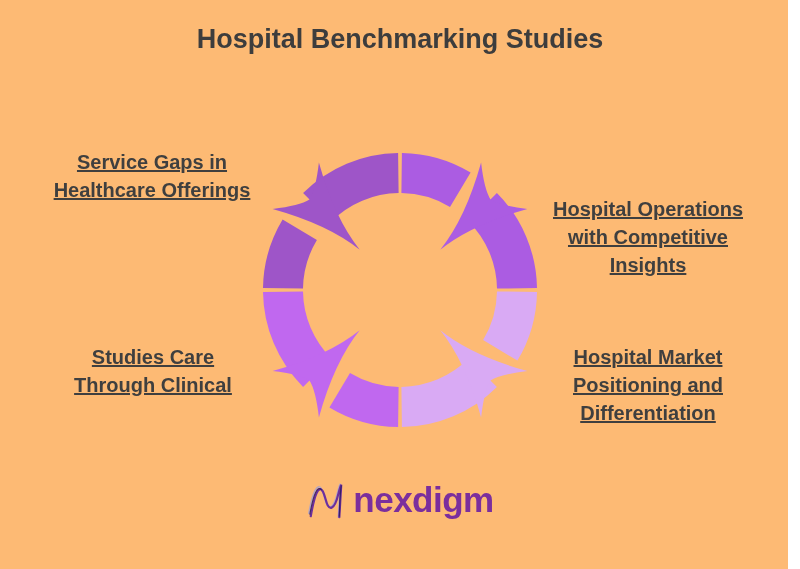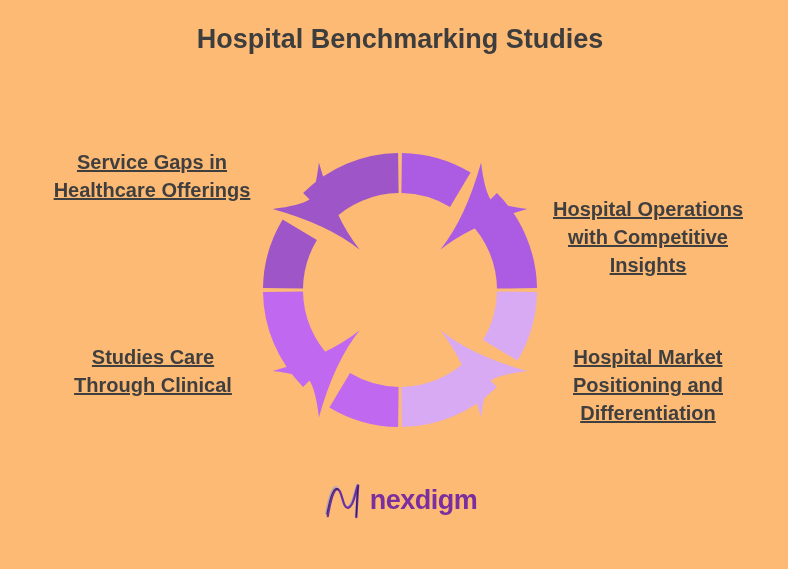--- a/index.html
+++ b/index.html
@@ -18,21 +18,21 @@
   #label-top-left{left:37px;top:148px;}
   #label-top-right{left:533px;top:147px;margin-top:48px;}
   #label-bottom-left{left:38px;top:343px;}
   #label-bottom-right{left:533px;top:343px;}
   #cycle-svg{position:absolute;left:0;top:0;}
   #logo-row{
     position:absolute;left:0;top:476px;width:800px;height:48px;
     display:flex;align-items:center;justify-content:center;gap:7px;
   }
   #logo-text{
-    font-size:27px;font-weight:bold;letter-spacing:-0.5px;
+    font-size:35px;font-weight:bold;letter-spacing:-0.5px;
   }
 </style>
 </head>
 <body>
 
 <div id="page">
 
   <div id="main-title" style="color: rgb(61, 61, 61);">Hospital Benchmarking Studies</div>
 
   <svg id="cycle-svg" width="800" height="569" viewBox="0 0 800 569" xmlns="http://www.w3.org/2000/svg">

